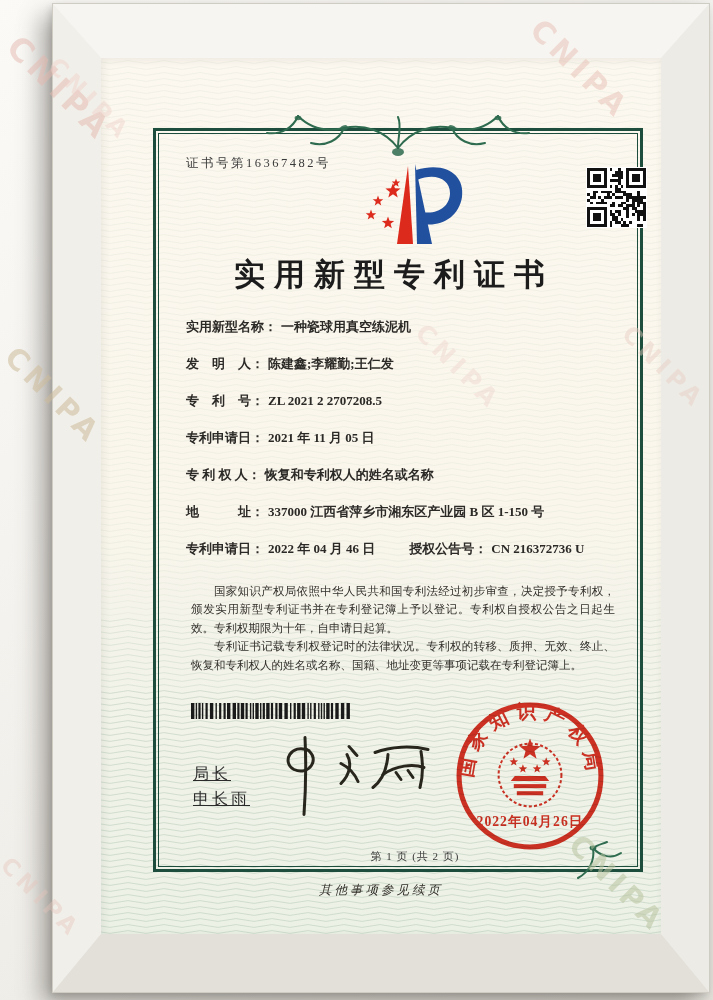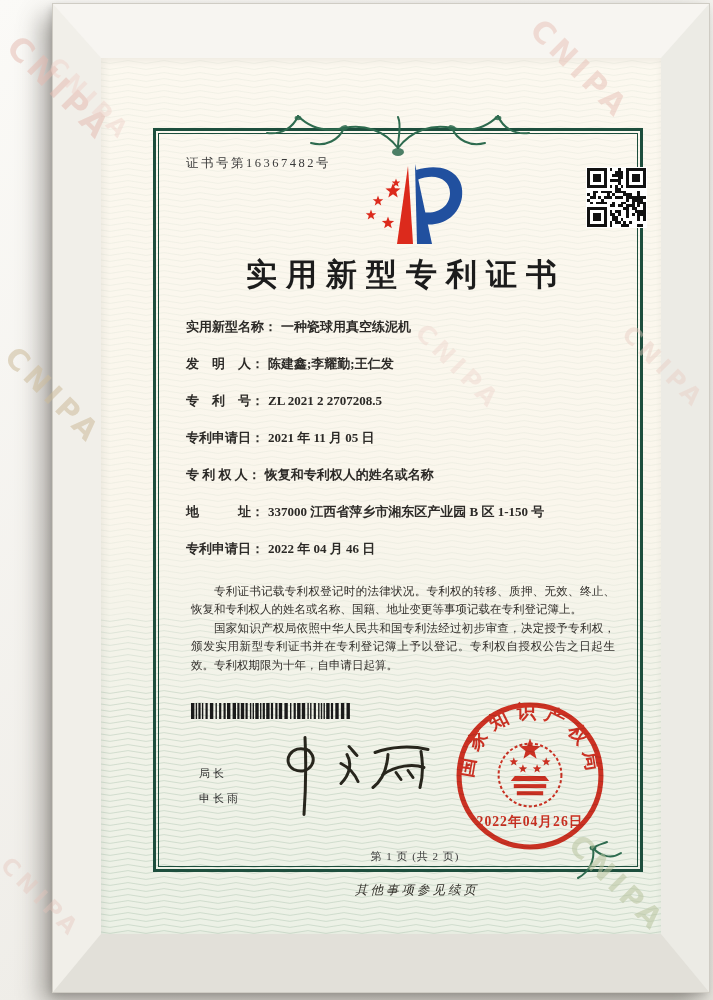--- a/index.html
+++ b/index.html
@@ -31,45 +31,45 @@
     border:3px solid var(--green,#1d4e3d);box-sizing:border-box;
   }
   .gborder::after{content:"";position:absolute;inset:2px;border:1px solid var(--green,#1d4e3d);}
 
   .certno{position:absolute;left:85px;top:97px;font-size:12.5px;letter-spacing:2.5px;color:#3a3a3a;}
 
   .logo{position:absolute;left:252px;top:100px;width:118px;height:92px;}
   .qr{position:absolute;left:485px;top:109px;width:61px;height:61px;}
 
   .title{
-    position:absolute;left:60px;top:196px;width:490px;text-align:center;
+    position:absolute;left:48px;top:196px;width:490px;text-align:center;
     font-size:31px;font-weight:bold;letter-spacing:9px;color:#1c1c1c;
   }
 
   .fields{position:absolute;left:85px;top:259px;width:432px;font-size:13px;color:#2c2a27;font-weight:bold;}
   .frow{display:flex;line-height:20px;margin-bottom:17px;}
   .flabel{white-space:pre;}
   .fvalue{margin-left:4px;white-space:pre;}
   .pair2{margin-left:34px;display:flex;}
 
   .paras{
     position:absolute;left:90px;top:524px;width:424px;
     font-size:11.5px;line-height:18.4px;color:#33302c;text-align:justify;
   }
   .paras p{margin:0;text-indent:2em;}
 
   .barcode{position:absolute;left:90px;top:645px;width:160px;height:16px;}
 
-  .signer{position:absolute;left:98px;top:703px;font-size:11px;letter-spacing:3px;color:#2b2b2b;line-height:25px;}
+  .signer{position:absolute;left:92px;top:703px;font-size:16px;letter-spacing:3px;color:#2b2b2b;line-height:25px;text-decoration:underline;}
   .signature{position:absolute;left:160px;top:675px;width:180px;height:88px;mix-blend-mode:multiply;}
 
   .seal{position:absolute;left:353px;top:642px;width:152px;height:152px;mix-blend-mode:multiply;opacity:.95;}
 
   .pageinfo{position:absolute;left:69px;top:791px;width:490px;text-align:center;font-size:11px;letter-spacing:1px;color:#3a3a3a;}
-  .footnote{position:absolute;left:0;top:824px;width:100%;text-align:center;font-size:12.5px;letter-spacing:3px;color:#33302a;font-style:italic;padding-left:36px;}
+  .footnote{position:absolute;left:0;top:824px;width:100%;text-align:center;font-size:12.5px;letter-spacing:3px;color:#33302a;font-style:italic;}
 
   .orn-top{position:absolute;left:147px;top:54px;width:300px;height:58px;}
   .orn-br{position:absolute;left:473px;top:782px;width:50px;height:42px;}
 
   .wm{
     position:absolute;z-index:40;pointer-events:none;
     font-family:"DejaVu Sans","Liberation Sans",sans-serif;font-weight:bold;
     transform:rotate(45deg);transform-origin:left top;letter-spacing:5px;opacity:.5;
   }
 </style>
@@ -439,26 +439,30 @@
           <span class="flabel">专 利 权 人：</span>
           <span class="fvalue">恢复和专利权人的姓名或名称</span>
         </div>
         <div class="frow">
           <span class="flabel">地　　　址：</span>
           <span class="fvalue">337000 江西省萍乡市湘东区产业园 B 区 1-150 号</span>
         </div>
         <div class="frow">
           <span class="flabel">专利申请日：</span>
           <span class="fvalue">2022 年 04 月 46 日</span>
+          <span class="pair2">
+            <span class="flabel">授权公告号：</span>
+            <span class="fvalue">CN 216372736 U</span>
+          </span>
         </div>
       </div>
 
       <div class="paras">
+        <p>国家知识产权局依照中华人民共和国专利法经过初步审查，决定授予专利权，颁发实用新型专利证书并在专利登记簿上予以登记。专利权自授权公告之日起生效。专利权期限为十年，自申请日起算。</p>
         <p>专利证书记载专利权登记时的法律状况。专利权的转移、质押、无效、终止、恢复和专利权人的姓名或名称、国籍、地址变更等事项记载在专利登记簿上。</p>
-        <p>国家知识产权局依照中华人民共和国专利法经过初步审查，决定授予专利权，颁发实用新型专利证书并在专利登记簿上予以登记。专利权自授权公告之日起生效。专利权期限为十年，自申请日起算。</p>
       </div>
 
       <svg class="barcode" id="barcode-svg" viewBox="0 0 160 16" preserveAspectRatio="none">
           <rect x="0" y="0" width="3.4" height="16" fill="#1a1a1a"></rect>
           <rect x="4.7" y="0" width="1.4" height="16" fill="#1a1a1a"></rect>
           <rect x="7.4" y="0" width="2.2" height="16" fill="#1a1a1a"></rect>
           <rect x="10.9" y="0" width="1.4" height="16" fill="#1a1a1a"></rect>
           <rect x="14.5" y="0" width="2.2" height="16" fill="#1a1a1a"></rect>
           <rect x="18.9" y="0" width="3.4" height="16" fill="#1a1a1a"></rect>
           <rect x="24.5" y="0" width="1.4" height="16" fill="#1a1a1a"></rect>

